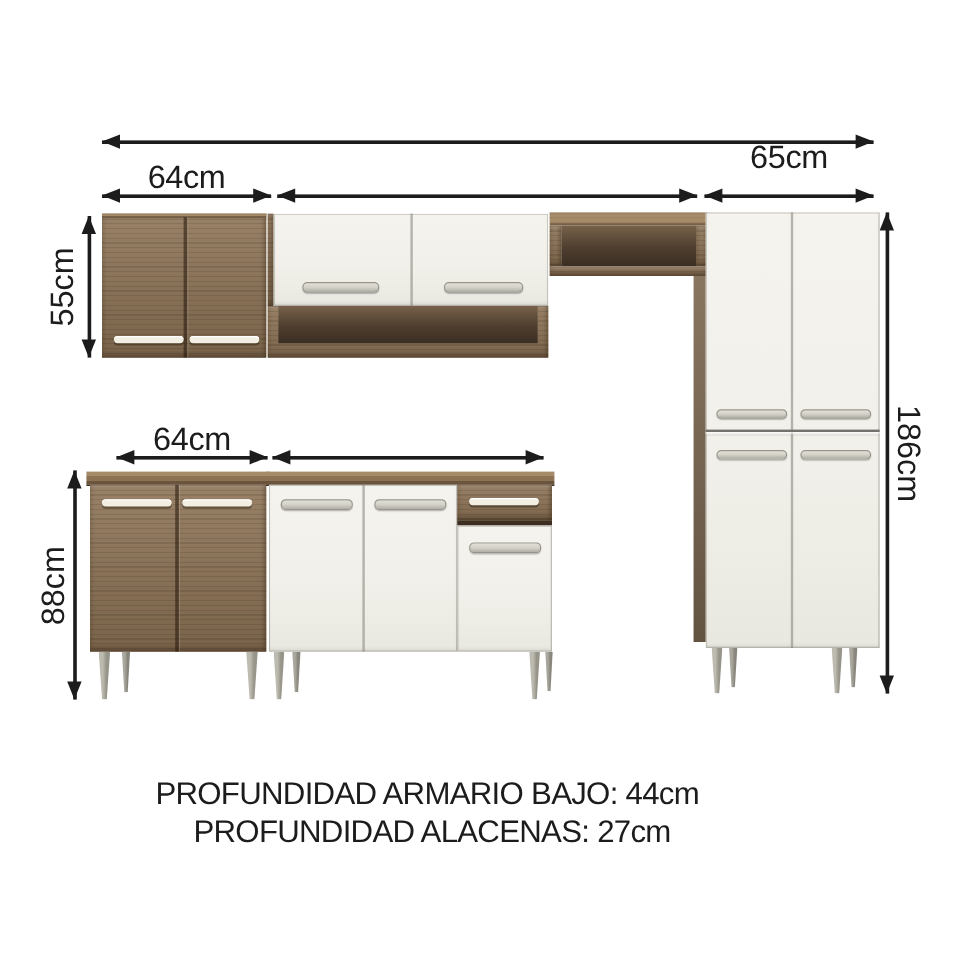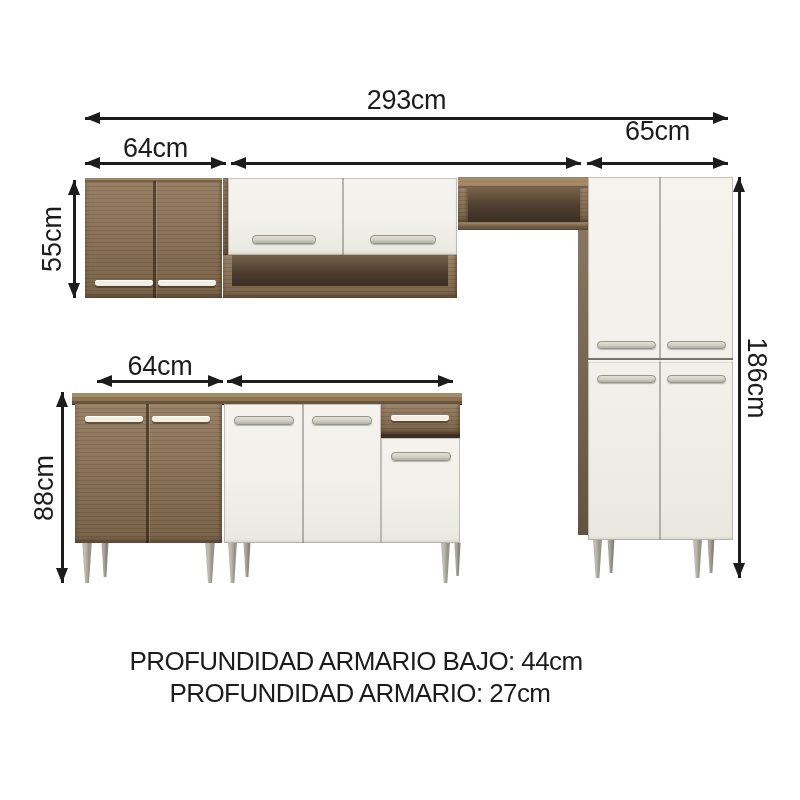--- a/index.html
+++ b/index.html
@@ -81,21 +81,20 @@
   .footer-line{
     position:absolute;text-align:center;font-size:26px;line-height:30px;
     letter-spacing:-0.6px;white-space:nowrap;color:var(--c-ink,#1c1c1c);
   }
 </style>
 </head>
 <body>
 
 <div class="canvas">
 
-  <div class="dim-label" style="left:85px;top:85px;width:643px">293cm</div>
   <div class="harrow" style="left:85px;top:117px;width:643px"></div>
 
   <div class="dim-label" style="left:85px;top:133px;width:141px">64cm</div>
   <div class="harrow" style="left:85px;top:162px;width:141px"></div>
 
   <div class="harrow" style="left:231px;top:162px;width:350px"></div>
 
   <div class="dim-label" style="left:587px;top:116px;width:141px">65cm</div>
   <div class="harrow" style="left:587px;top:162px;width:141px"></div>
 
@@ -182,15 +181,15 @@
         <div class="abs handle-silver" style="left:10px;top:14px;width:58px;height:7px"></div>
       </div>
     </div>
     <div class="abs leg back" style="left:20px;top:150px;width:10px;height:34px"></div>
     <div class="abs leg back" style="left:231px;top:150px;width:9px;height:33px"></div>
     <div class="abs leg" style="left:4px;top:150px;width:13px;height:40px"></div>
     <div class="abs leg" style="left:217px;top:150px;width:13px;height:40px"></div>
   </div>
 
   <div class="footer-line" style="left:36px;top:646px;width:640px">PROFUNDIDAD ARMARIO BAJO: 44cm</div>
-  <div class="footer-line" style="left:40px;top:678px;width:640px">PROFUNDIDAD ARMARIO: 27cm</div>
+  <div class="footer-line" style="left:40px;top:678px;width:640px">PROFUNDIDAD ALACENAS: 27cm</div>
 
 </div>
 
 </body></html>

